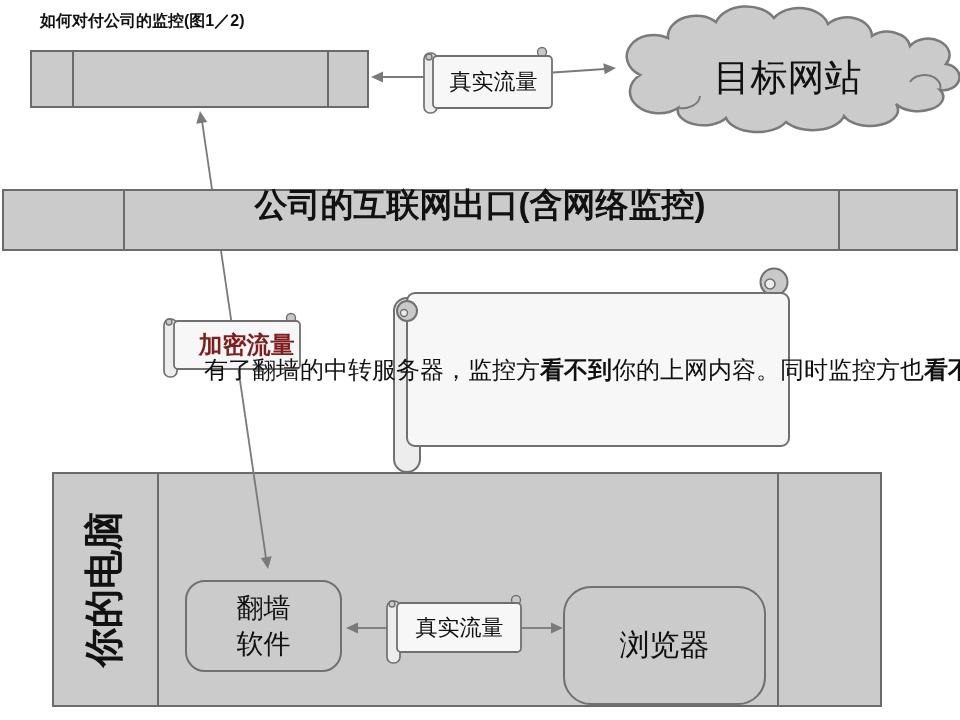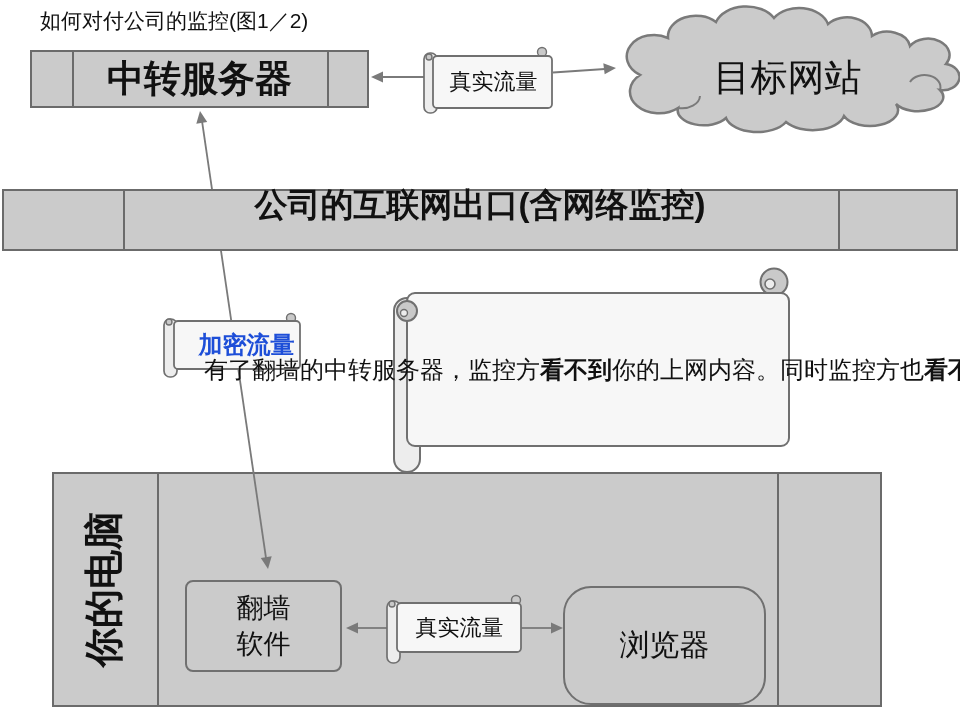--- a/index.html
+++ b/index.html
@@ -9,28 +9,28 @@
   }
   .abs{position:absolute;}
   svg.layer{position:absolute;left:0;top:0;width:960px;height:720px;pointer-events:none;}
   
   .gbox{background:#cbcbcb;border:2px solid #6b6b6b;box-sizing:border-box;}
   .vdiv{position:absolute;top:0;bottom:0;width:2px;background:#6b6b6b;}
   .roundbox{background:#cbcbcb;border:2px solid #707070;box-sizing:border-box;
     display:flex;align-items:center;justify-content:center;text-align:center;}
   
   .lbl{display:flex;align-items:center;justify-content:center;text-align:center;}
-  #title{left:40px;top:8px;width:400px;height:26px;font-size:21px;line-height:26px;}
+  #title{left:40px;top:8px;width:400px;height:26px;font-size:16px;line-height:26px;font-weight:bold;}
   #relay-label{left:30px;top:50px;width:339px;height:58px;font-weight:bold;font-size:37px;}
   #cloud-label{left:645px;top:56px;width:285px;height:44px;font-weight:normal;font-size:37px;}
   #bar-label{left:2px;top:174px;width:956px;height:62px;font-weight:bold;font-size:33px;}
   #computer-label{left:4px;top:567px;width:200px;height:44px;font-weight:bold;font-size:39px;
     transform:rotate(-90deg);}
   #traffic-top-label{left:435px;top:57px;width:117px;height:50px;font-size:22px;}
-  #encrypted-label{left:175px;top:321px;width:143px;height:48px;font-size:24px;font-weight:bold;color:#1d4ed8;}
+  #encrypted-label{left:175px;top:321px;width:143px;height:48px;font-size:24px;font-weight:bold;color:#7f1d1d;}
   #traffic-bottom-label{left:398px;top:604px;width:123px;height:48px;font-size:22px;}
   #fanqiang-label{font-size:27px;line-height:36px;}
   #browser-label{font-size:30px;}
   
   #note-text{left:412px;top:295px;width:376px;height:150px;display:flex;flex-direction:row;
     justify-content:center;align-items:center;font-size:24px;line-height:30px;text-align:center;}
   #note-text .b{font-weight:bold;}
   .noteline{white-space:nowrap;}
 </style>
 </head>
@@ -52,21 +52,21 @@
   <div class="abs gbox" style="left:30px;top:50px;width:339px;height:58px;">
     <div class="vdiv" style="left:40px;"></div>
     <div class="vdiv" style="left:295px;"></div>
   </div>
 
   <div class="abs gbox" style="left:2px;top:189px;width:956px;height:62px;">
     <div class="vdiv" style="left:119px;"></div>
     <div class="vdiv" style="left:834px;"></div>
   </div>
 
-  <div class="abs roundbox" style="left:185px;top:580px;width:157px;height:92px;border-radius:8px;">
+  <div class="abs roundbox" style="left:185px;top:580px;width:157px;height:92px;border-radius:20px;">
     <div id="fanqiang-label">
       <div>翻墙</div>
       <div>软件</div>
     </div>
   </div>
   <div class="abs roundbox" style="left:563px;top:586px;width:203px;height:119px;border-radius:28px;">
     <div id="browser-label">浏览器</div>
   </div>
 
   <svg class="layer" viewBox="0 0 960 720">
@@ -121,21 +121,20 @@
     <g>
       <rect x="387" y="601" width="13" height="62" rx="6" fill="#ededed" stroke="#707070" stroke-width="1.7"></rect>
       <circle cx="392" cy="604" r="3" fill="#c9c9c9" stroke="#707070" stroke-width="1.4"></circle>
       <circle cx="516" cy="600" r="4.5" fill="#c9c9c9" stroke="#707070" stroke-width="1.4"></circle>
       <rect x="397" y="603" width="124" height="49" rx="4" fill="#f7f7f7" stroke="#707070" stroke-width="1.8"></rect>
     </g>
   </svg>
 
   <div id="title" class="abs lbl" style="justify-content:flex-start;text-align:left;">如何对付公司的监控(图1／2)</div>
 
-  <div id="relay-label" class="abs lbl">中转服务器</div>
 
   <div id="cloud-label" class="abs lbl">目标网站</div>
 
   <div id="bar-label" class="abs lbl">公司的互联网出口(含网络监控)</div>
 
   <div id="computer-label" class="abs lbl">你的电脑</div>
 
   <div id="traffic-top-label" class="abs lbl">真实流量</div>
 
   <div id="encrypted-label" class="abs lbl">加密流量</div>

